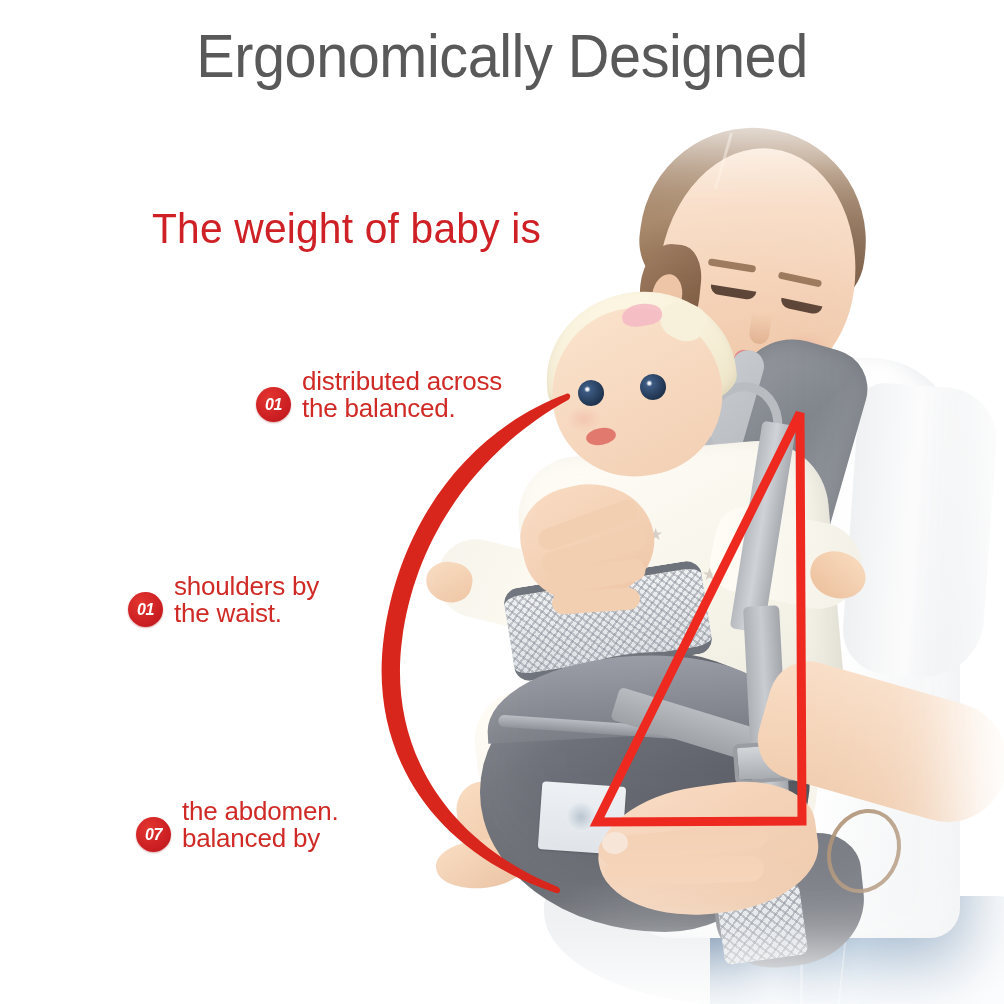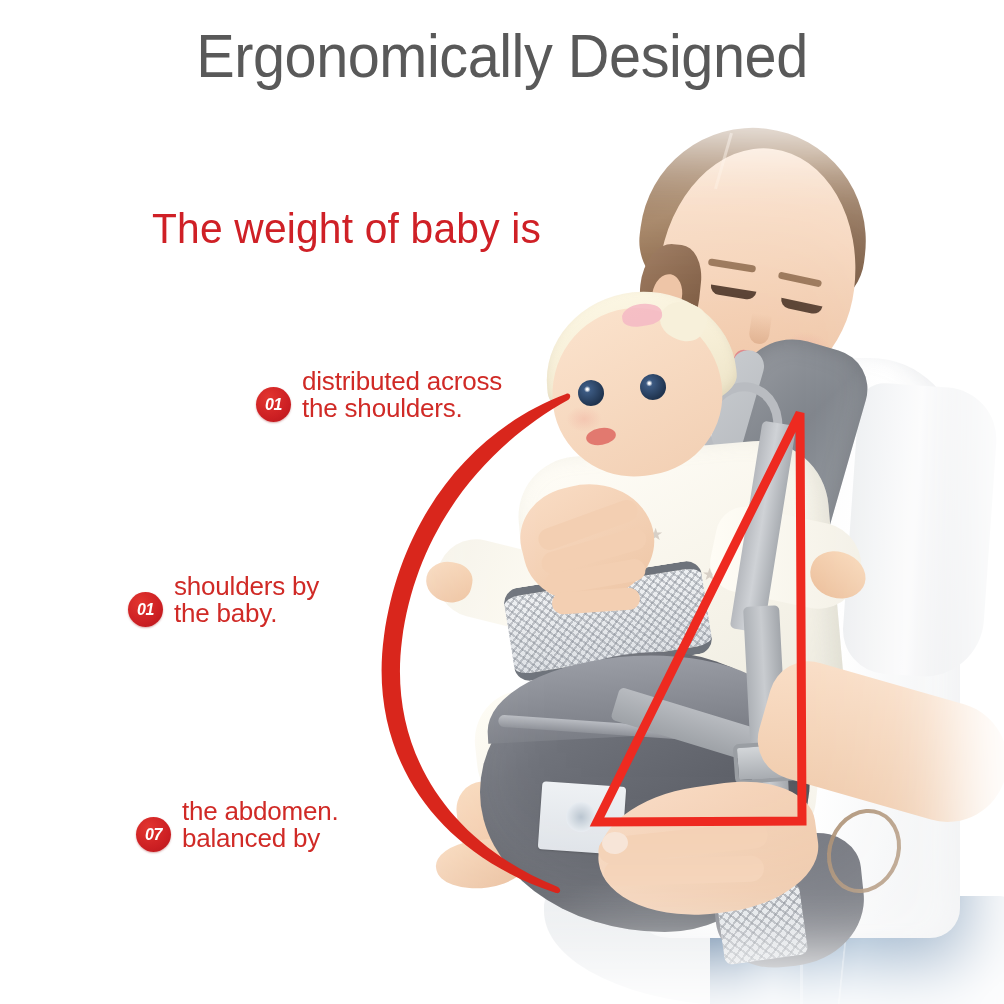--- a/index.html
+++ b/index.html
@@ -449,29 +449,29 @@
   </svg>
 
   <div id="title">Ergonomically Designed</div>
 
   <div id="subtitle">The weight of baby is</div>
 
   <div class="callout" id="c1">
     <div class="badge">01</div>
     <div class="ctext">
       <span>distributed across</span>
-      <span>the shoulders.</span>
+      <span>the balanced.</span>
     </div>
   </div>
 
   <div class="callout" id="c2">
     <div class="badge">01</div>
     <div class="ctext">
       <span>shoulders by</span>
-      <span>the baby.</span>
+      <span>the waist.</span>
     </div>
   </div>
 
   <div class="callout" id="c3">
     <div class="badge">07</div>
     <div class="ctext">
       <span>the abdomen.</span>
       <span>balanced by</span>
     </div>
   </div>

